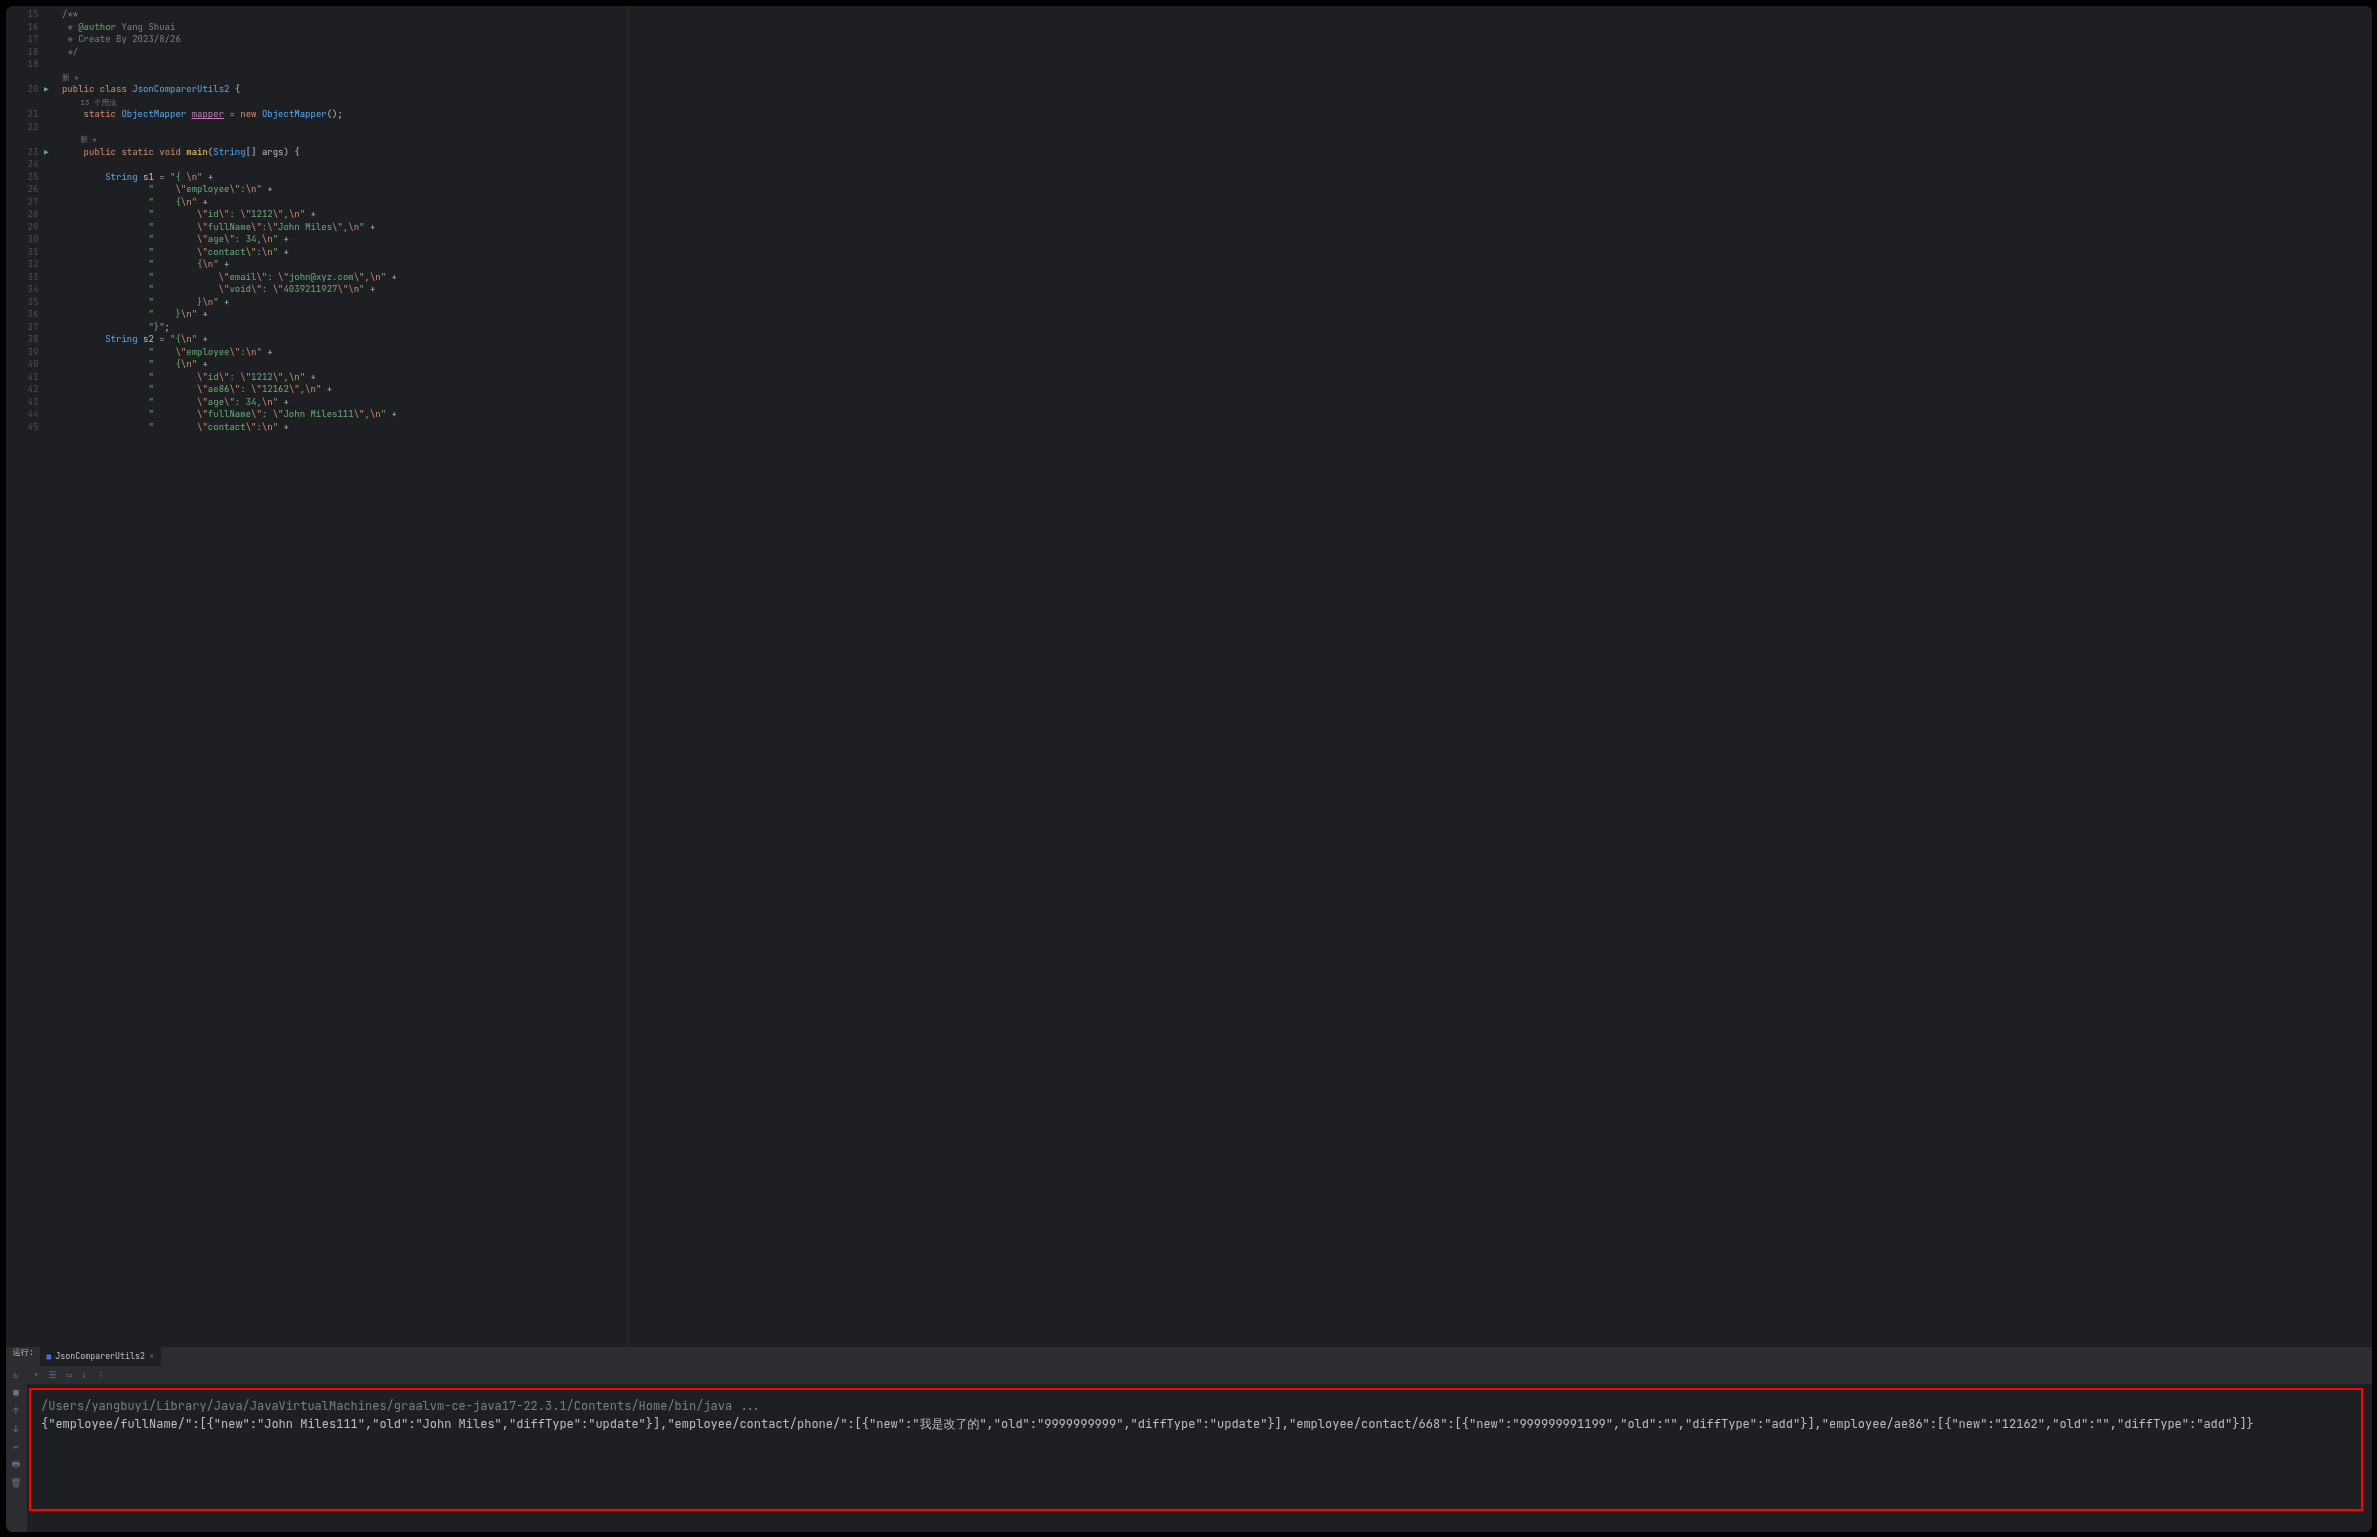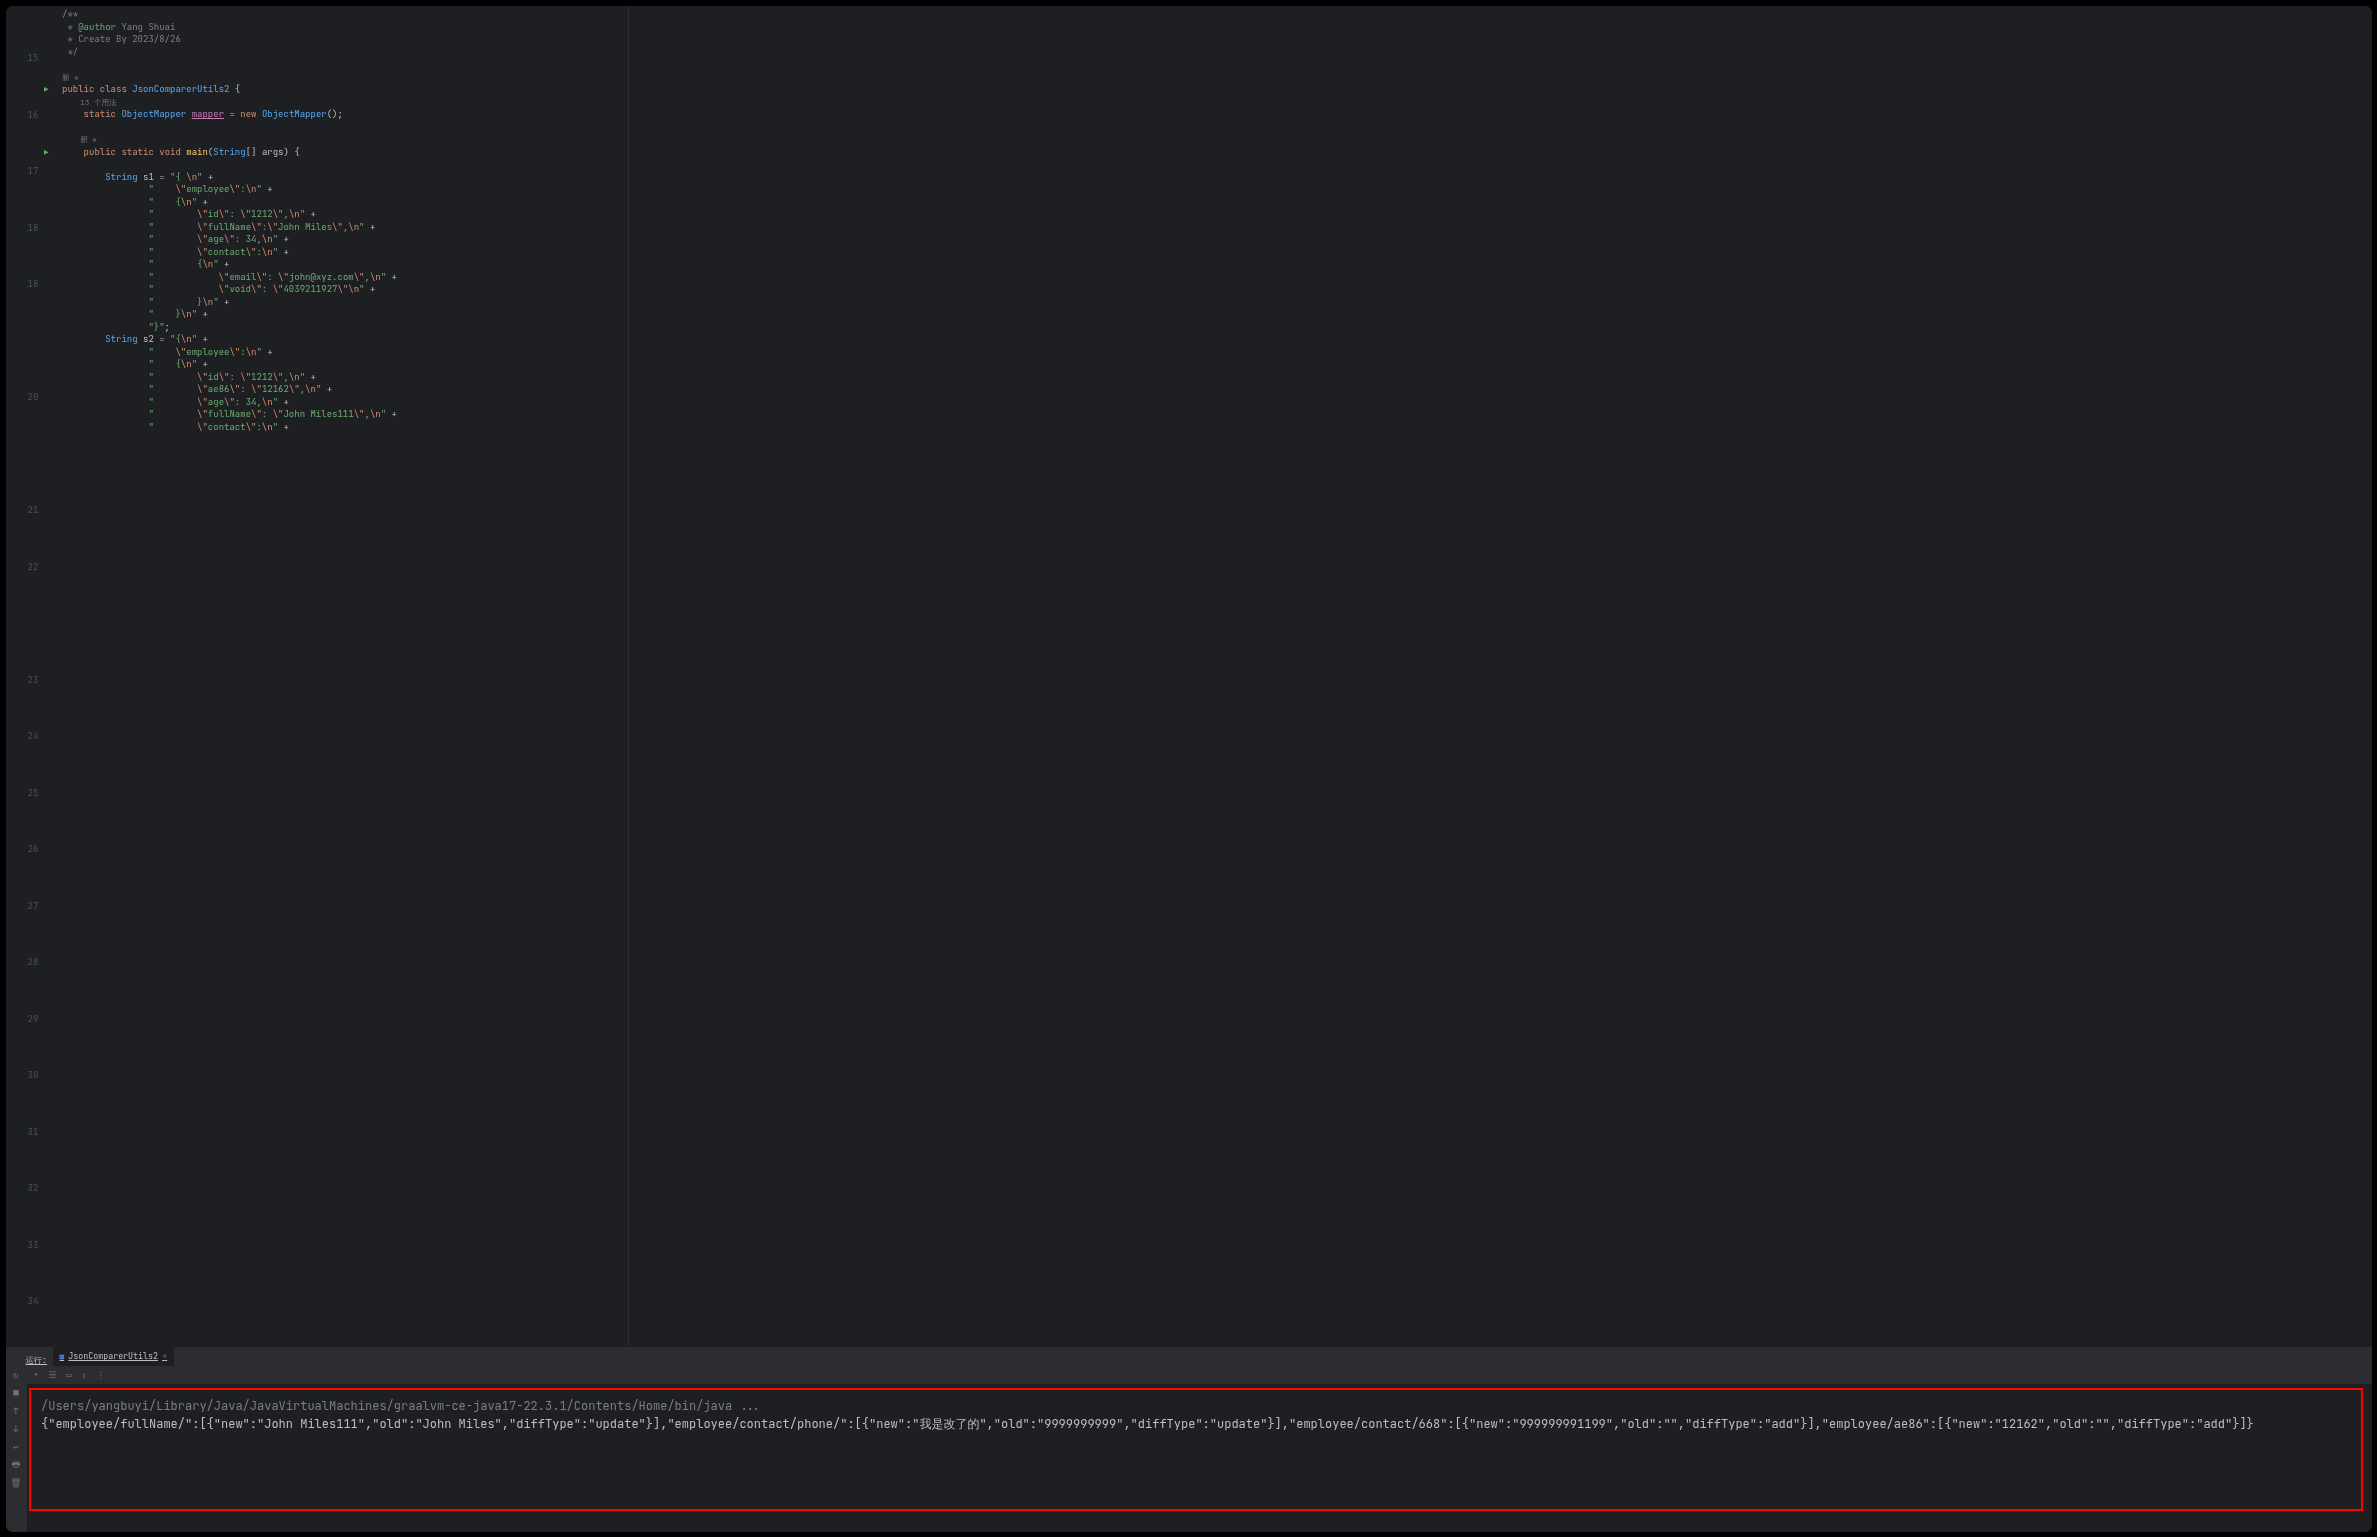--- a/index.html
+++ b/index.html
@@ -30,21 +30,21 @@
 }
 .gutter {
   width: 37px;
   background: #1e1f22;
   text-align: right;
   padding: 2.8px 4.2px 2.8px 0;
   color: #4b5059;
   user-select: none;
   flex-shrink: 0;
 }
-.gutter .ln { height: 12.5px; line-height: 12.5px; position: relative; margin-top: 44px; }
+.gutter .ln { height: 12.5px; line-height: 12.5px; position: relative; }
 .run-gutter {
   width: 14px;
   background: #1e1f22;
   padding-top: 2.8px;
   flex-shrink: 0;
 }
 .run-gutter .ln { height: 12.5px; line-height: 12.5px; position: relative; }
 .run-icon {
   color: #5fad65;
   font-size: 7.6px;
@@ -83,27 +83,26 @@
 .c-string { color: #6aab73; }
 .c-escape { color: #cf8e6d; }
 .c-op { color: #bcbec4; }
 .c-brace { color: #bcbec4; }
 .c-param { color: #bcbec4; }
 .c-methoddecl { color: #ffc66d; }
 
 
 .panel-tabs {
   display: flex;
-  align-items: flex-end;
+  align-items: flex-start;
   background: #2b2d30;
   height: 19.4px;
   border-top: 0.7px solid #1e1f22;
   gap: 5.5px;
-  padding-left: 20px;
-  text-decoration: underline;
+  padding-left: 7px;
 }
 .panel-tabs .tool-label { color: #bcbec4; font-size: 8.3px; }
 .tab {
   display: flex;
   align-items: center;
   gap: 4.2px;
   background: #1e1f22;
   height: 100%;
   padding: 0 7px;
   font-size: 8.3px;

